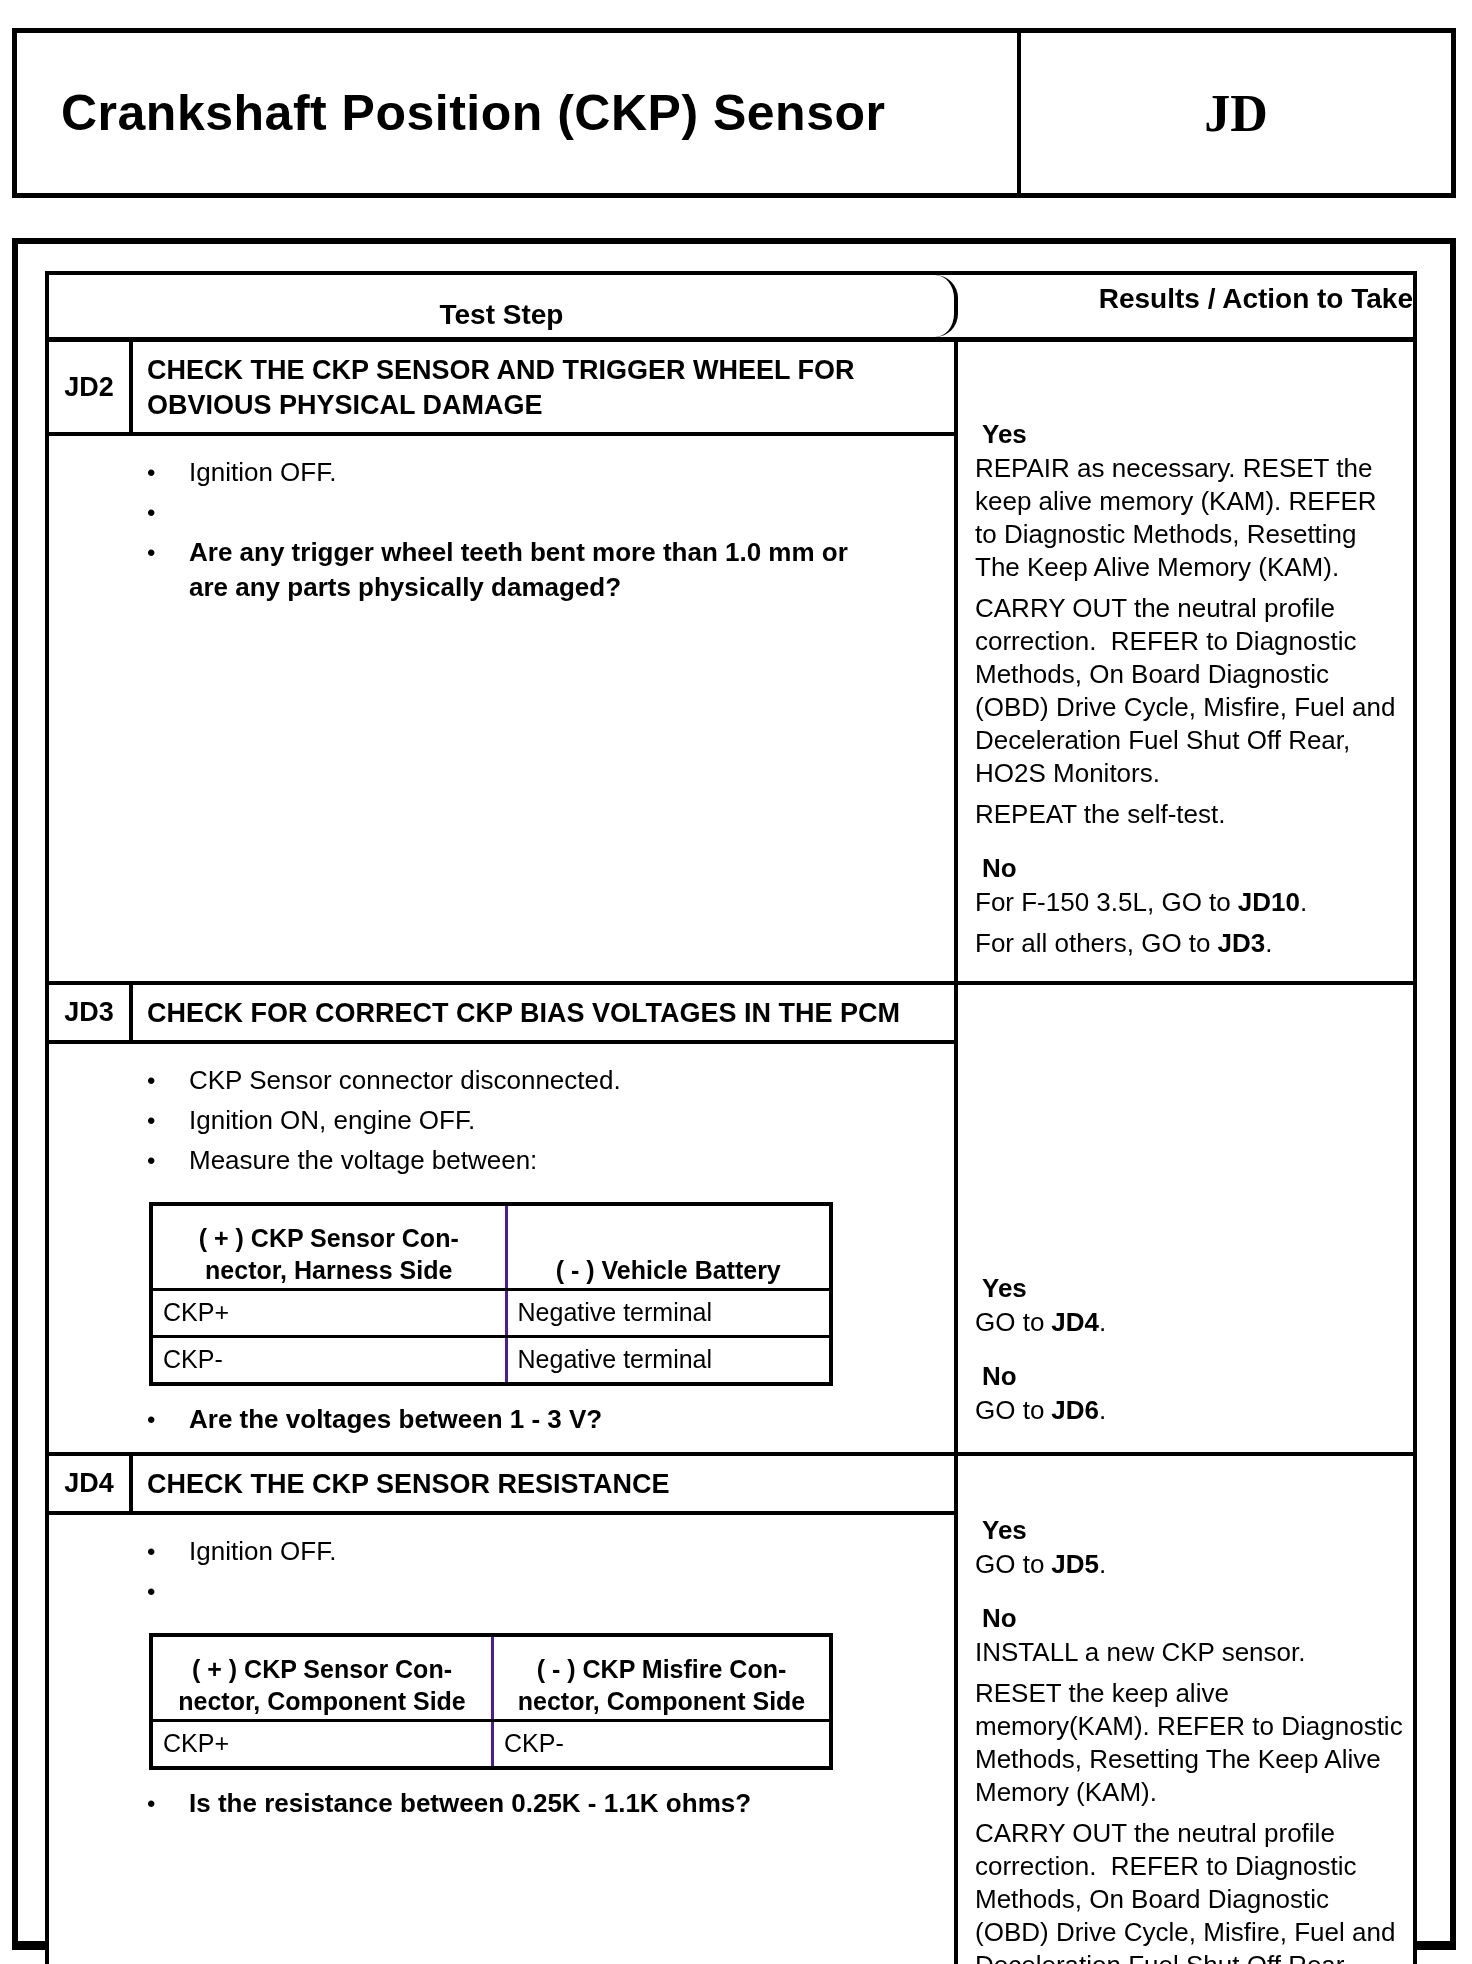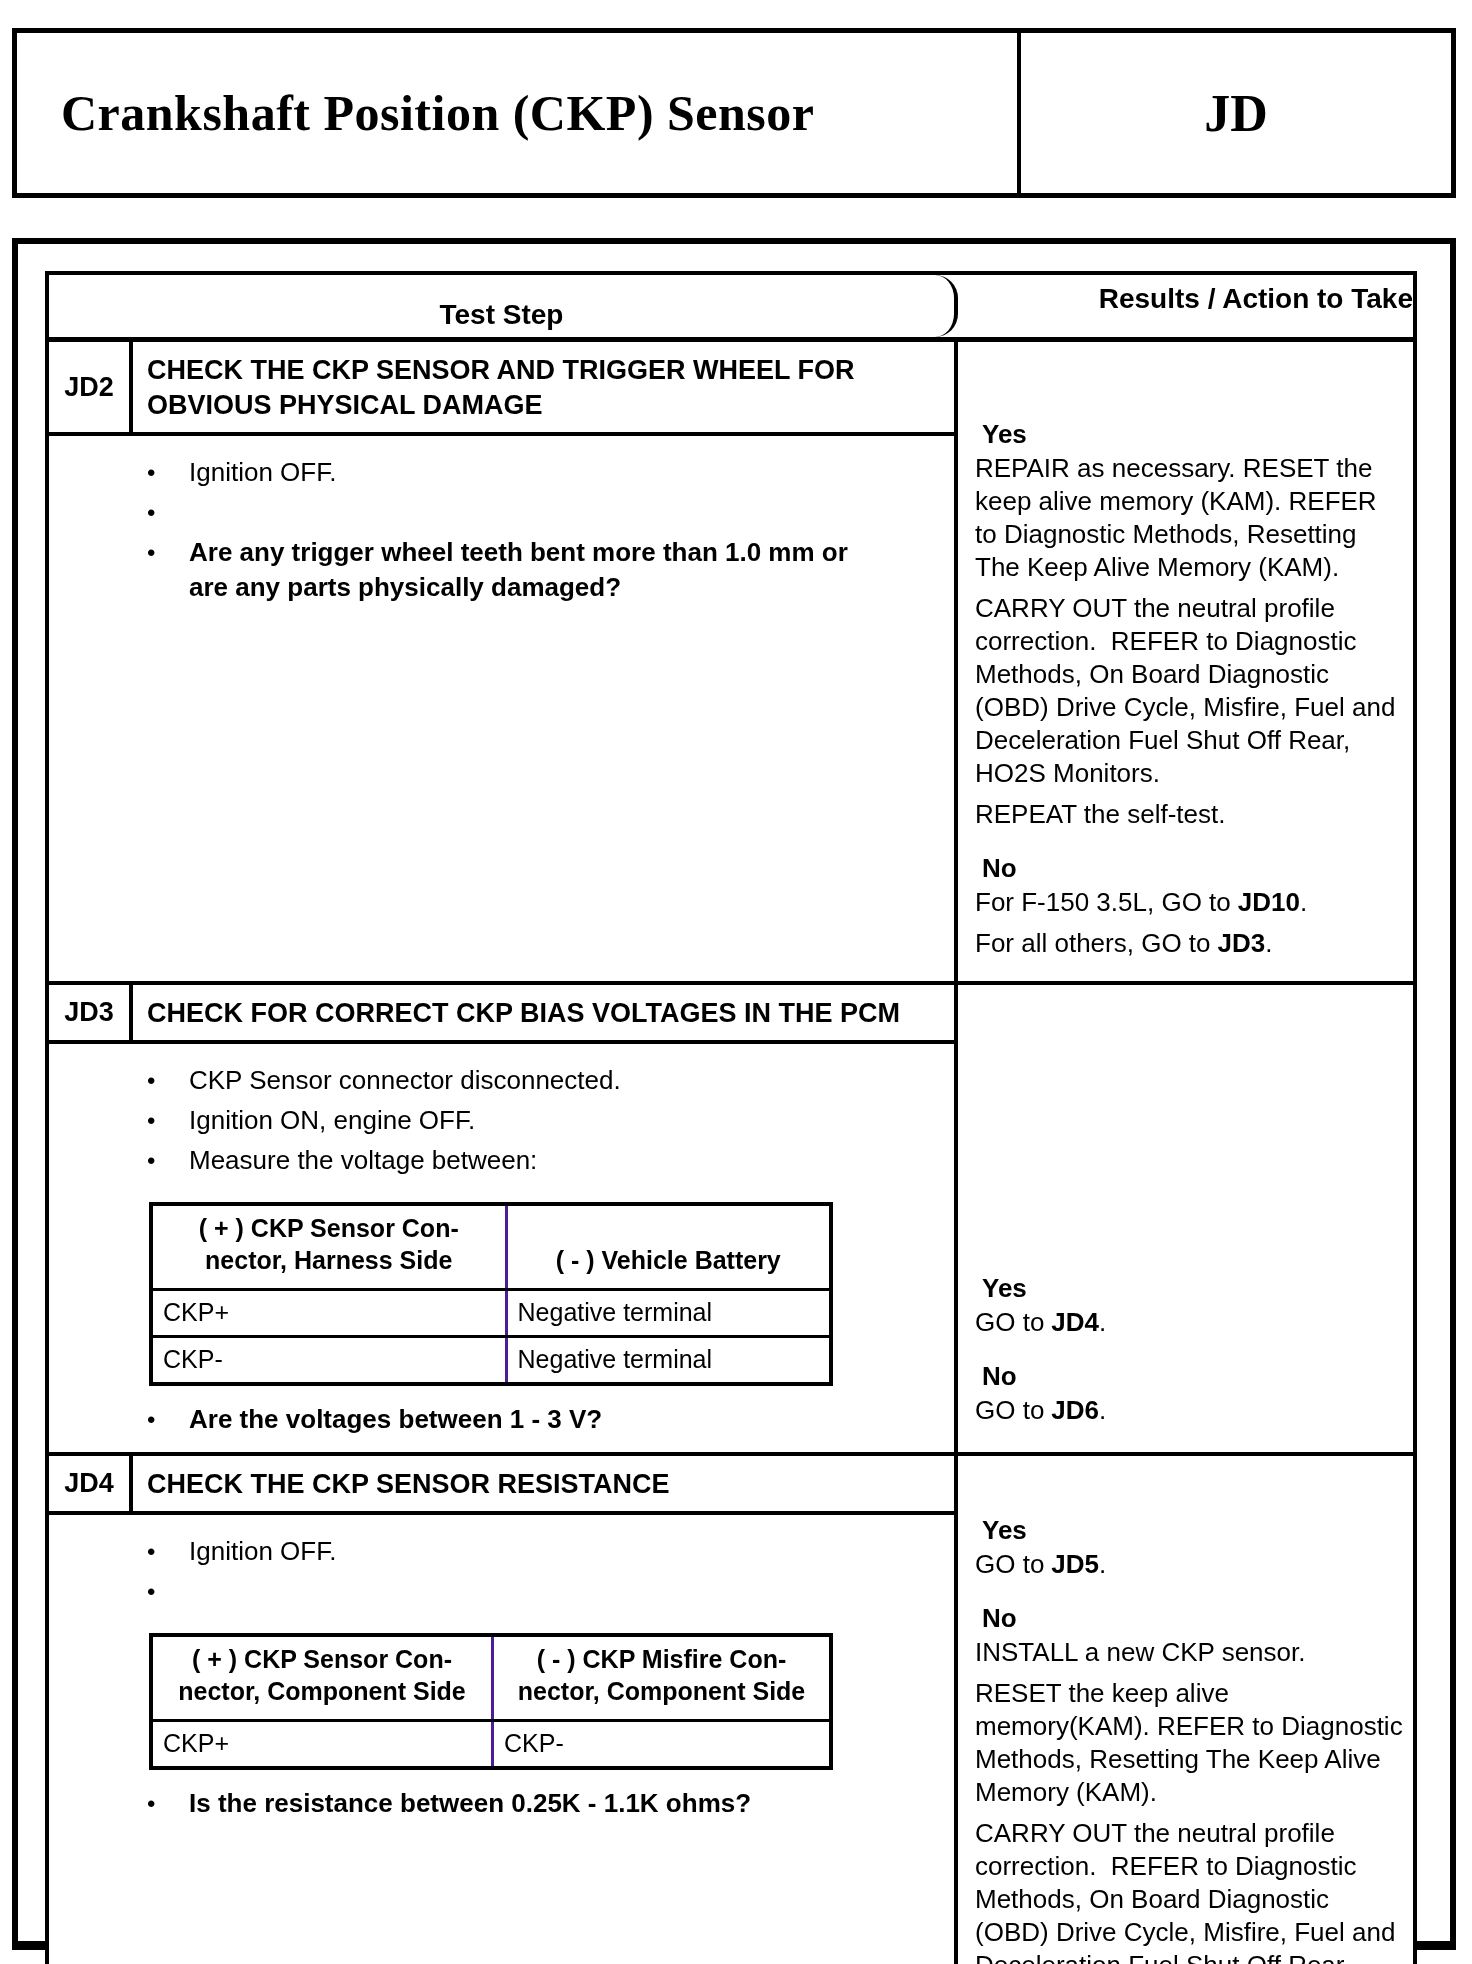--- a/index.html
+++ b/index.html
@@ -4,21 +4,21 @@
 <style>
   * { margin:0; padding:0; box-sizing:border-box; }
   html,body { background:#f4f4f2; }
   body { font-family:"Liberation Sans", sans-serif; color:#000; }
   .page { position:relative; width:1472px; height:1964px; background:#ffffff; overflow:hidden; }
 
   
   .header-box { position:absolute; left:12px; top:28px; width:1444px; height:170px;
                 border:5px solid #000; display:flex; background:#fff; }
   .hb-left { flex:1; display:flex; align-items:center; padding-left:44px;
-             font-family:Liberation Serif, serif; font-weight:bold; font-size:50px; letter-spacing:0.5px; }
+             font-family:Liberation Sans, sans-serif; font-weight:bold; font-size:50px; letter-spacing:0.5px; }
   .hb-right { width:434px; border-left:4px solid #000; display:flex; align-items:center; justify-content:center;
               font-family:"Liberation Serif", serif; font-weight:bold; font-size:52px; }
 
   
   .main-box { position:absolute; left:12px; top:238px; width:1444px; height:1712px;
               border:6px solid #000; border-bottom-width:9px; background:#fff; }
 
   
   .ptable { margin:27px 0 0 27px; width:1372px; border:4px solid #000; background:#fff; }
   .t-head { display:flex; border-bottom:5px solid #000; }
@@ -41,21 +41,21 @@
   .bullet.bold .btext { font-weight:bold; }
   .bullet.q { margin-top:16px; }
 
   .mini-table { margin:24px 0 6px 100px; width:684px; border:4px solid #000; }
   .mt-row { display:flex; }
   .mt-row + .mt-row { border-top:3px solid #000; }
   .mt-cell { width:50%; padding:5px 10px 6px 10px; font-size:25px; line-height:32px; }
   .mt-cell + .mt-cell { border-left:3px solid #4c1d95; }
   .mt-hcell { font-weight:bold; text-align:center; white-space:pre-line;
               display:flex; flex-direction:column; justify-content:flex-end; align-items:center;
-              min-height:82px; padding-bottom:12px; }
+              min-height:82px; padding-bottom:2px; }
   .mt-row:not(.mt-head) .mt-cell { min-height:44px; }
 
   
   .results { flex:1; display:flex; flex-direction:column; padding:10px 10px 14px 17px;
              font-size:26px; line-height:33px; }
   .r-label { font-weight:bold; margin-top:14px; }
   .results > .r-label:first-child { margin-top:0; }
   .r-text { margin-top:1px; margin-bottom:7px; }
   .b { font-weight:bold; margin-left:7px; }
 

